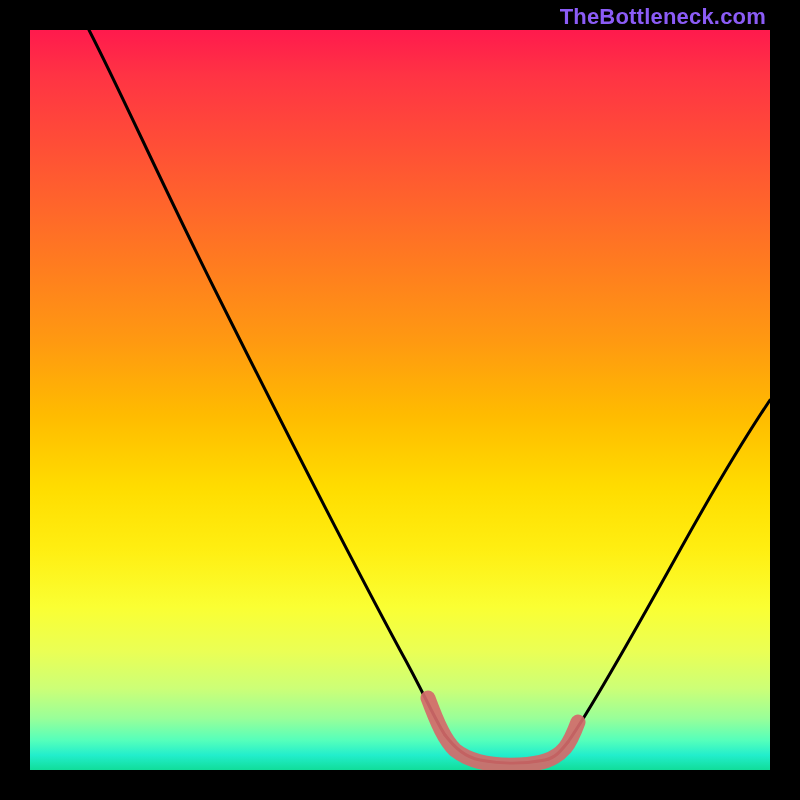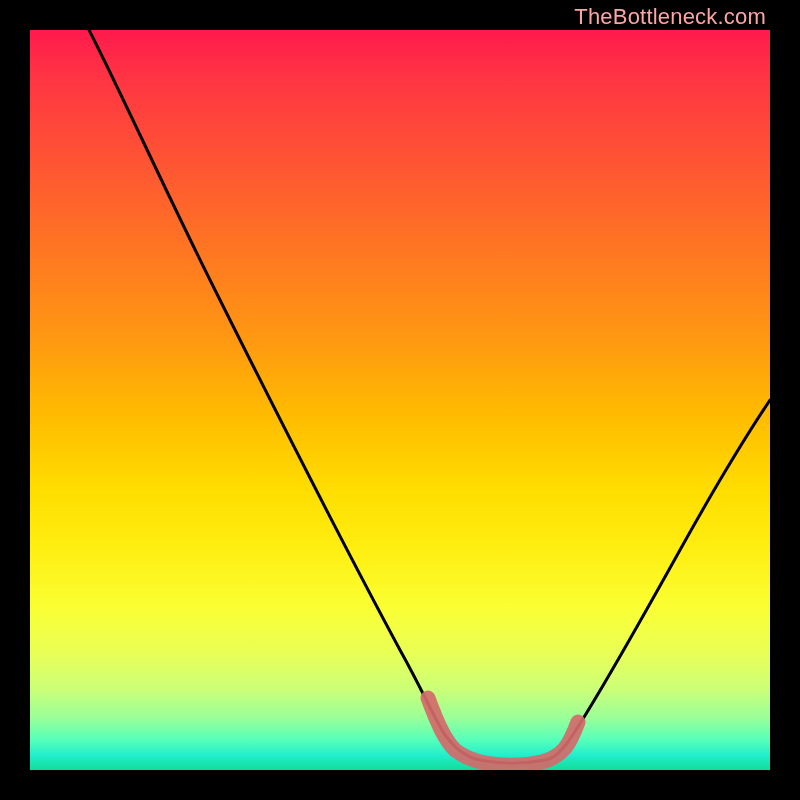--- a/index.html
+++ b/index.html
@@ -39,22 +39,22 @@
       #22eecc 98%,
       #11dd99 100%
     );
   }
   .watermark {
     position: absolute;
     top: 4px;
     right: 34px;
     font-family: Arial, Helvetica, sans-serif;
     font-size: 22px;
-    font-weight: 400;
-    color: #fca5a5;
+    font-weight: 700;
+    color: #8b5cf6;
     letter-spacing: 0.2px;
   }
   svg.curve {
     position: absolute;
     left: 0;
     top: 0;
     width: 740px;
     height: 740px;
   }
 </style>

